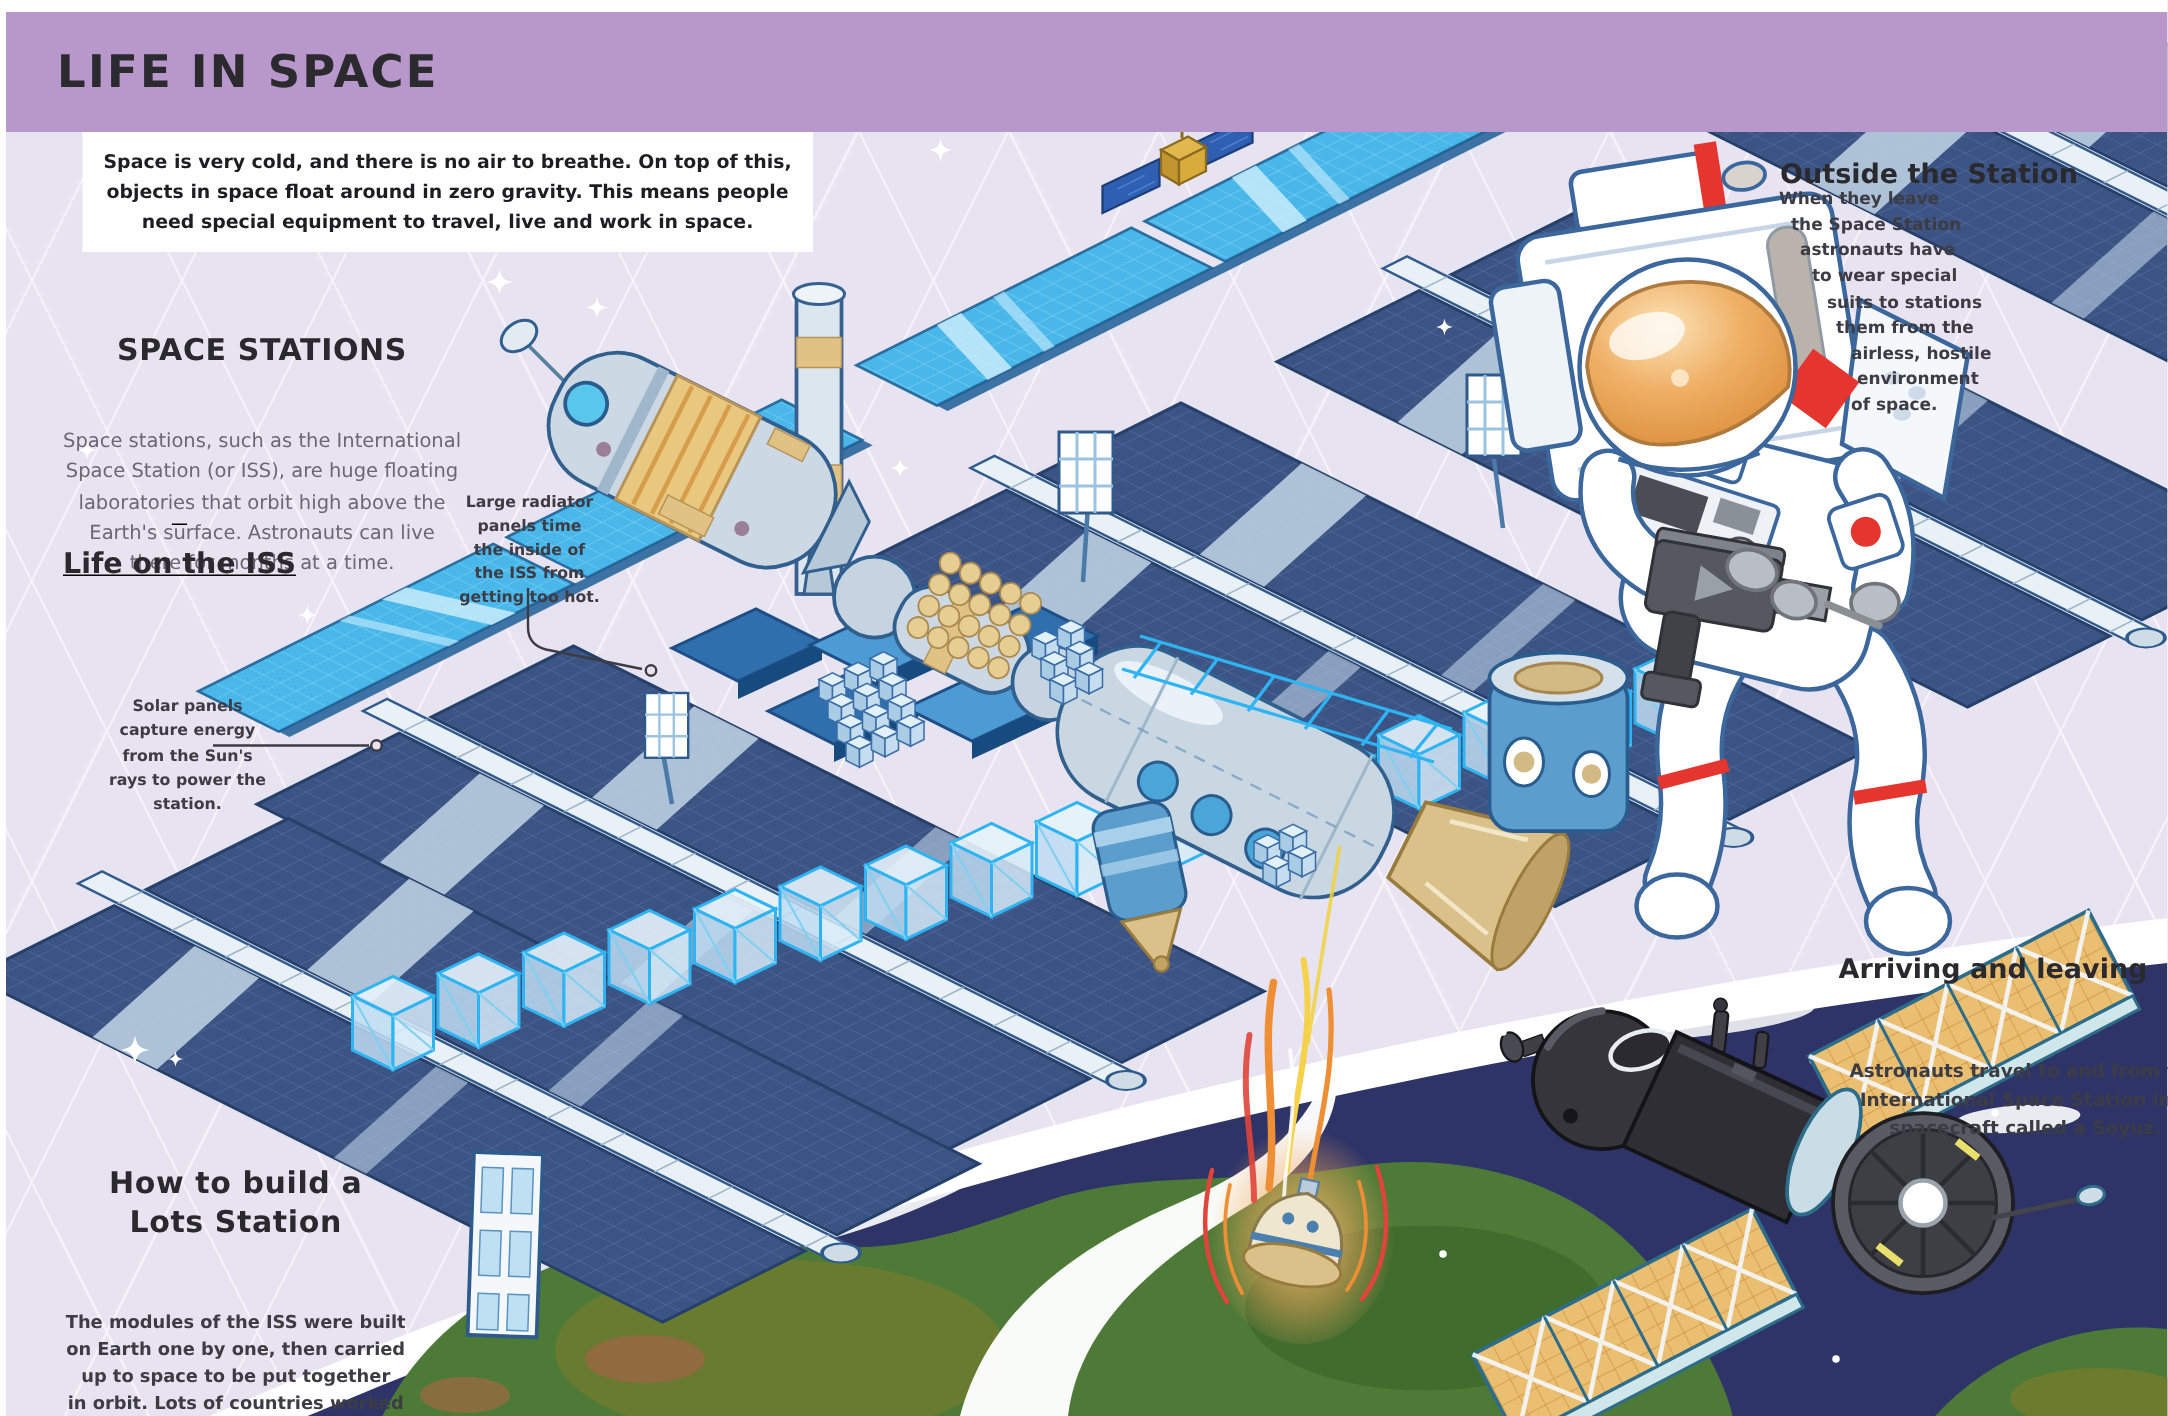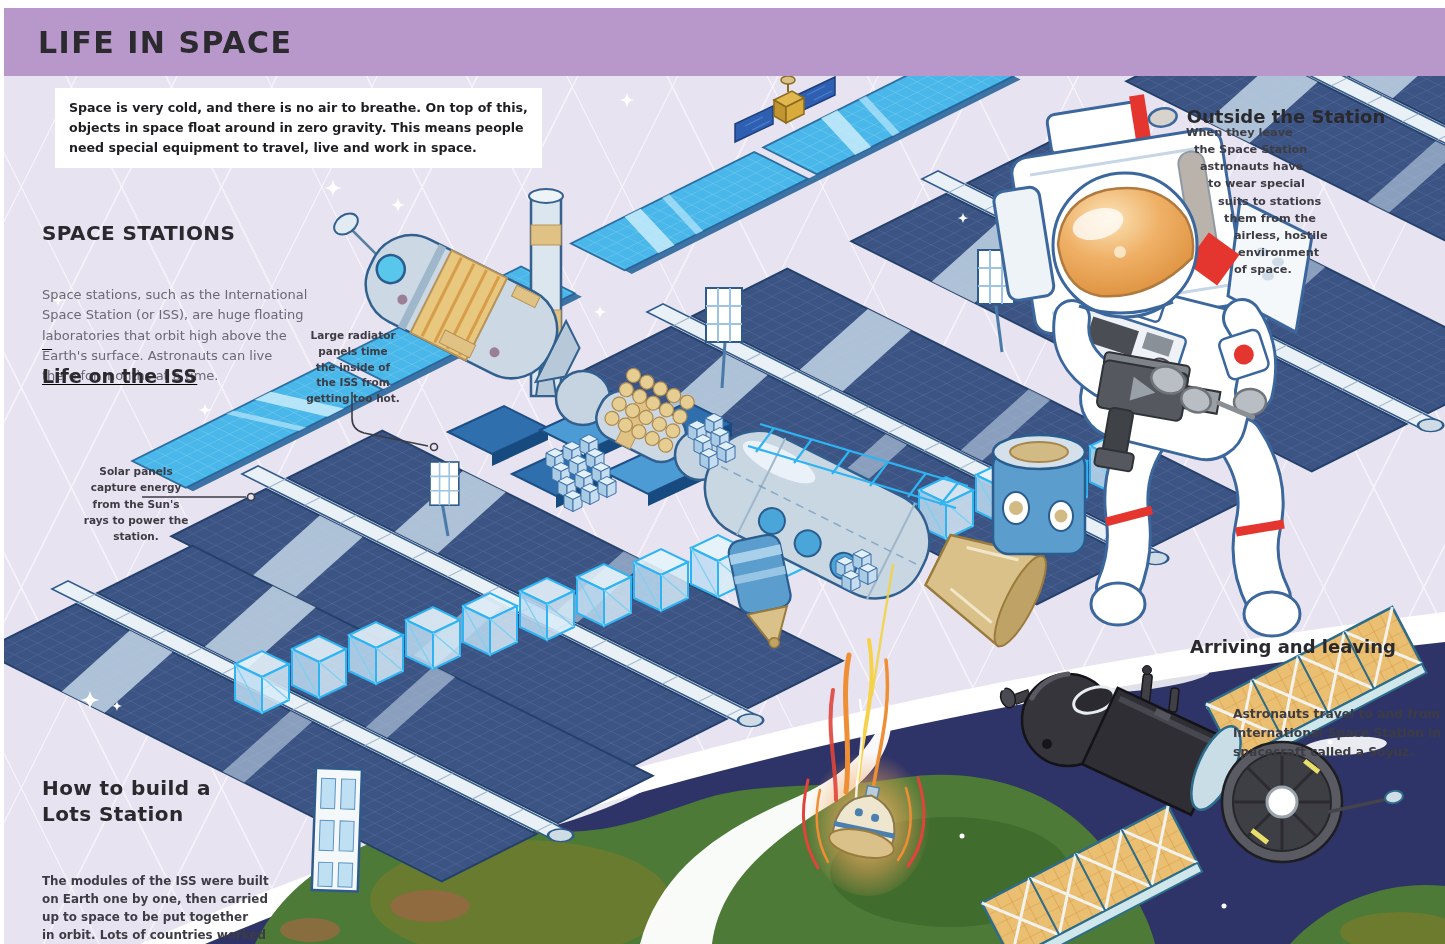--- a/index.html
+++ b/index.html
@@ -5,37 +5,37 @@
   html,body{margin:0;padding:0}
   body{width:1445px;height:944px;position:relative;overflow:hidden;background:#ffffff;
        font-family:"DejaVu Sans","Liberation Sans",sans-serif;}
   .page{position:absolute;inset:0;background:var(--c-background-lavender,#e8e3f1);}
   .page::before{content:"";position:absolute;inset:0;opacity:.65;pointer-events:none;
     background:
       repeating-linear-gradient(63.43deg, transparent 0 88px, rgba(255,255,255,.85) 88px 89.6px),
       repeating-linear-gradient(-63.43deg, transparent 0 88px, rgba(255,255,255,.85) 88px 89.6px);}
   .top-strip{position:absolute;left:0;top:0;right:0;height:8px;background:#fff;z-index:5}
   .left-strip{position:absolute;left:0;top:0;width:4px;bottom:0;background:#fff;z-index:5}
-  .header{position:absolute;left:4px;right:0;top:8px;height:68px;z-index:6;
+  .header{position:absolute;left:4px;right:0;top:8px;height:80px;z-index:6;
           background:var(--c-header-purple,#b897cb);display:flex;align-items:center;padding-left:34px;box-sizing:border-box;}
   .header h1{margin:0;font-size:30px;font-weight:700;letter-spacing:1.5px;color:#2b2a2e;}
   svg.art{position:absolute;inset:0;z-index:1;}
-  .txt{position:absolute;z-index:3;white-space:pre;}
+  .txt{position:absolute;z-index:3;white-space:pre;text-align:center;}
   .intro{left:55px;top:88px;background:#ffffff;padding:10px 14px;font-size:12.6px;font-weight:700;
          line-height:1.58;color:#1d1d22;}
   .h-big{font-size:20px;font-weight:700;color:#2a292e;letter-spacing:.4px;}
   .h-med{font-size:18px;font-weight:700;color:#2a292e;margin-top:13px;}
   .body-gray{font-size:13px;line-height:1.56;color:#6b6775;}
   .body-bold{font-size:12px;font-weight:700;line-height:1.45;color:#3d3c44;}
   .callout{font-size:10.5px;font-weight:700;line-height:1.5;color:#3d3c44;text-align:center;}
   .ss{left:42px;top:183px;}  .ss .body-gray{margin-top:2px;}
   .life{left:42px;top:314px;text-decoration:underline;} .life .h-med{font-size:19px}
   .life .body-bold{margin-top:8px;line-height:1.42;}
   .co-rad{left:284px;top:328px;width:138px;}
-  .co-sol{left:43px;top:463px;width:186px;line-height:1.55;}
+  .co-sol{left:32px;top:463px;width:186px;line-height:1.55;}
   .outside-h{left:1186px;top:93px;width:200px;text-align:center;}
   .stair{left:1186px;top:124px;width:176px;z-index:3;position:absolute;font-size:11.3px;font-weight:700;
          color:#3d3c44;line-height:1.52;text-align:left;white-space:pre;}
   .stair div:nth-child(1){transform:translateX(0px)}   .stair div:nth-child(2){transform:translateX(8px)}
   .stair div:nth-child(3){transform:translateX(14px)}  .stair div:nth-child(4){transform:translateX(22px)}
   .stair div:nth-child(5){transform:translateX(32px)}  .stair div:nth-child(6){transform:translateX(38px)}
   .stair div:nth-child(7){transform:translateX(48px)}  .stair div:nth-child(8){transform:translateX(52px)}
   .stair div:nth-child(9){transform:translateX(48px)}
   .arriving{left:1190px;top:585px;} .arriving .body-bold{margin-top:10px;font-size:12.3px;line-height:1.55;margin-left:43px;}
   .build{left:42px;top:737px;} .build .h-big{line-height:1.3;}

